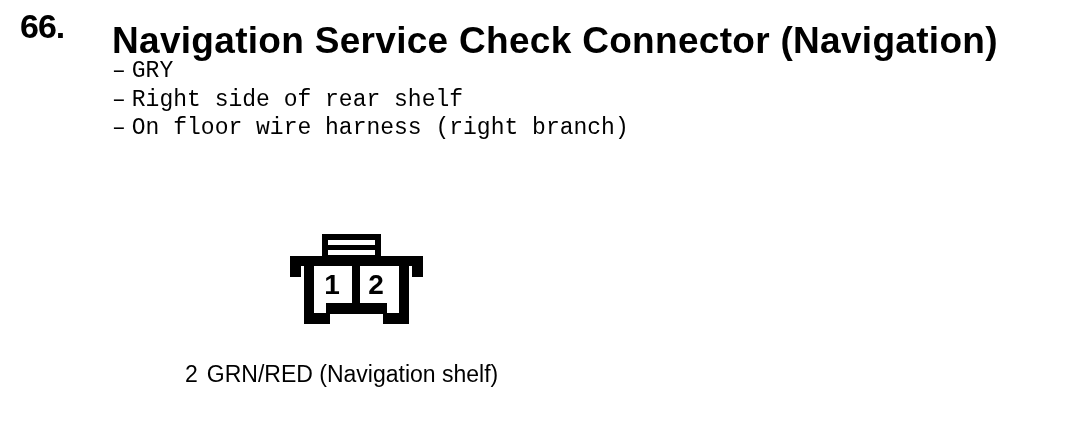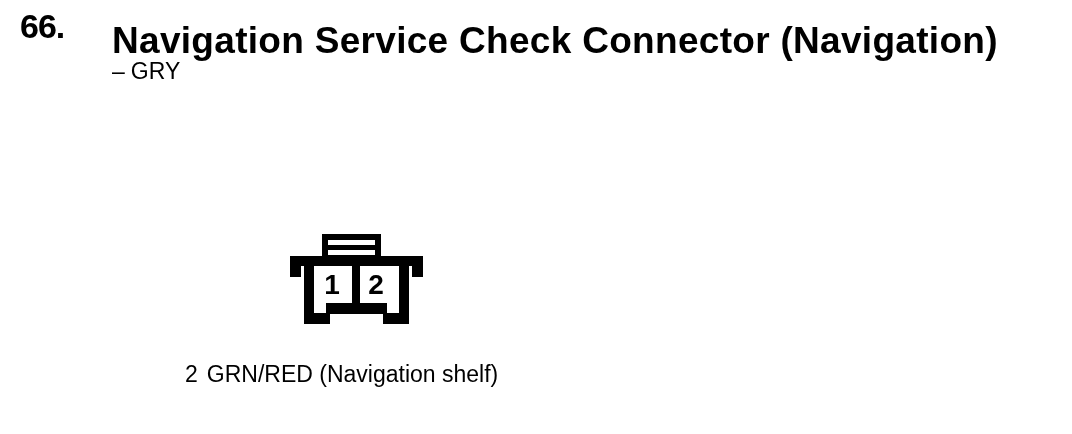--- a/index.html
+++ b/index.html
@@ -35,21 +35,21 @@
     letter-spacing: 0.3px;
     white-space: nowrap;
   }
   .details {
     position: absolute;
     left: 112px;
     top: 57px;
     font-size: 23px;
     line-height: 28.5px;
   }
-  .detail-line { white-space: nowrap; }
+  .detail-line { white-space: nowrap; font-family: Liberation Mono, monospace; }
   .detail-line .dash { margin-right: 6px; }
   .connector-figure {
     position: absolute;
     left: 283px;
     top: 228px;
     width: 155px;
     height: 102px;
   }
   .connector-figure svg { display: block; width: 100%; height: 100%; }
   .connector-figure text {
@@ -79,20 +79,26 @@
 <div class="page">
 
   <div class="item-number">66.</div>
 
   <h1 class="page-title">Navigation Service Check Connector (Navigation)</h1>
 
   <div class="details">
     <div class="detail-line">
       <span class="dash">–</span><span>GRY</span>
     </div>
+    <div class="detail-line">
+      <span class="dash">–</span><span>Right side of rear shelf</span>
+    </div>
+    <div class="detail-line">
+      <span class="dash">–</span><span>On floor wire harness (right branch)</span>
+    </div>
   </div>
 
   <div class="connector-figure">
     <svg viewBox="0 0 155 102" xmlns="http://www.w3.org/2000/svg">
 
       <g>
         <rect x="39" y="6" width="59" height="23" fill="#000"></rect>
         <rect x="45" y="12" width="47" height="5" fill="#fff"></rect>
         <rect x="45" y="22" width="47" height="5" fill="#fff"></rect>
       </g>

